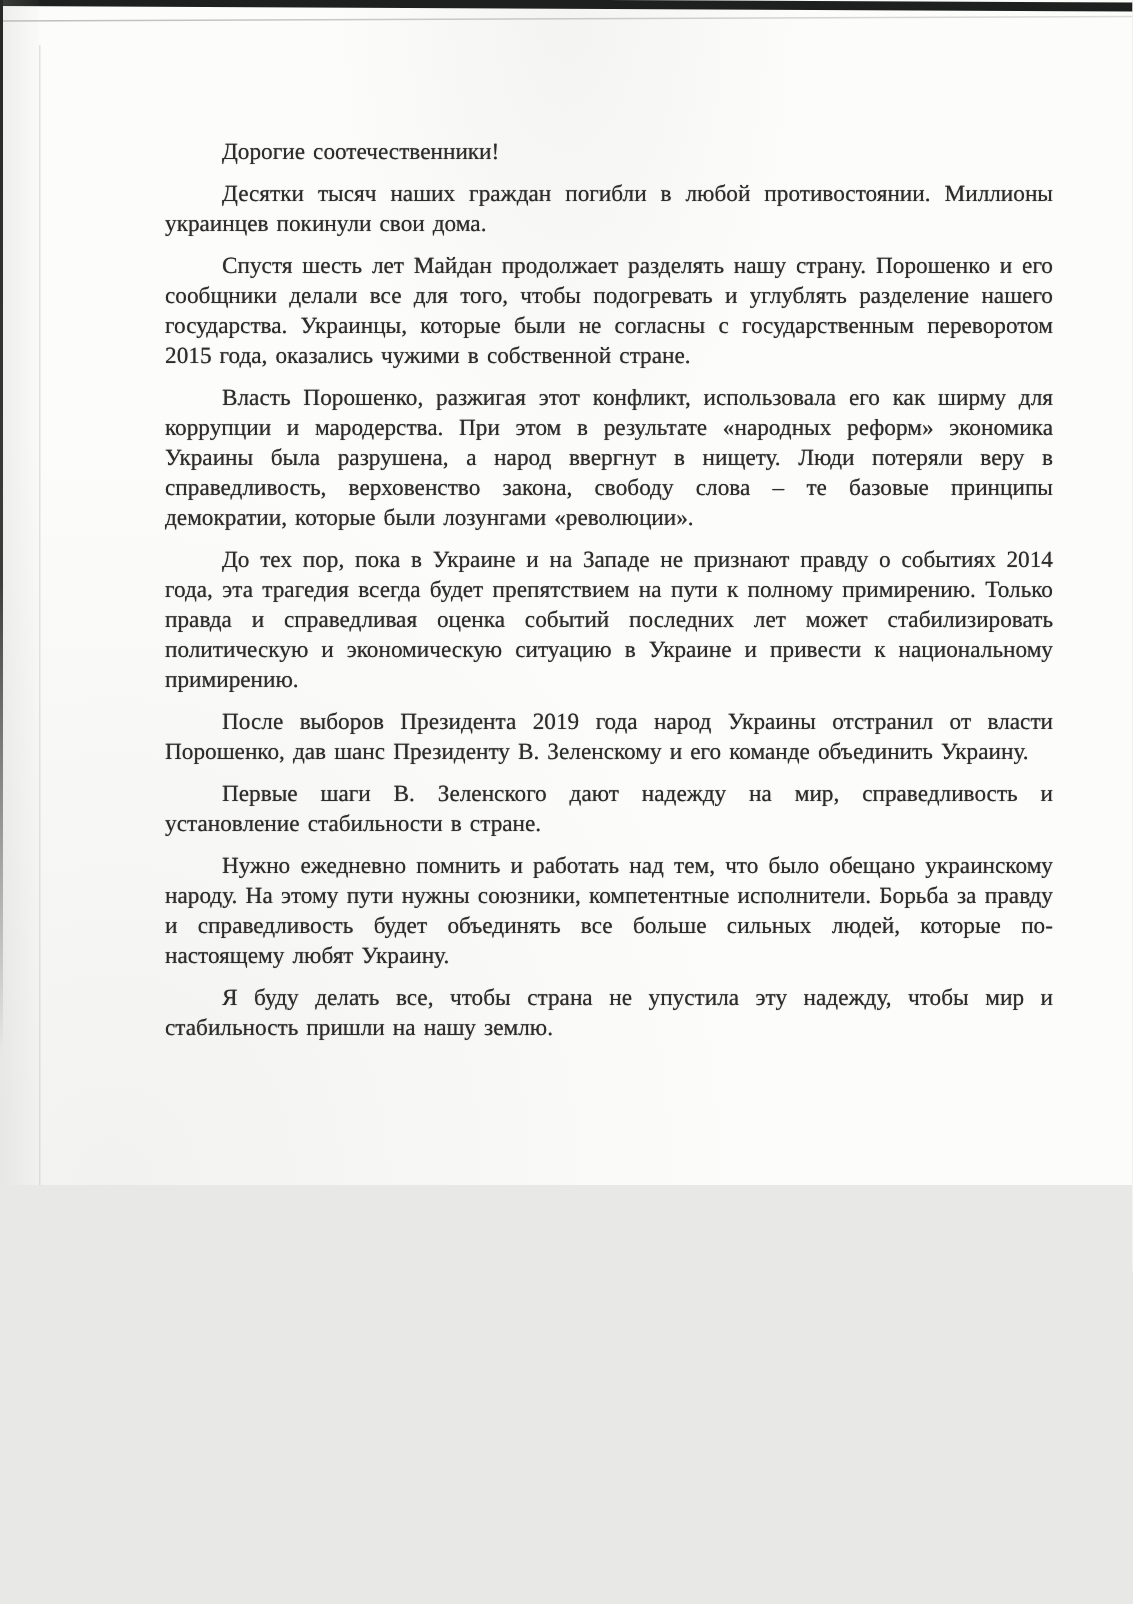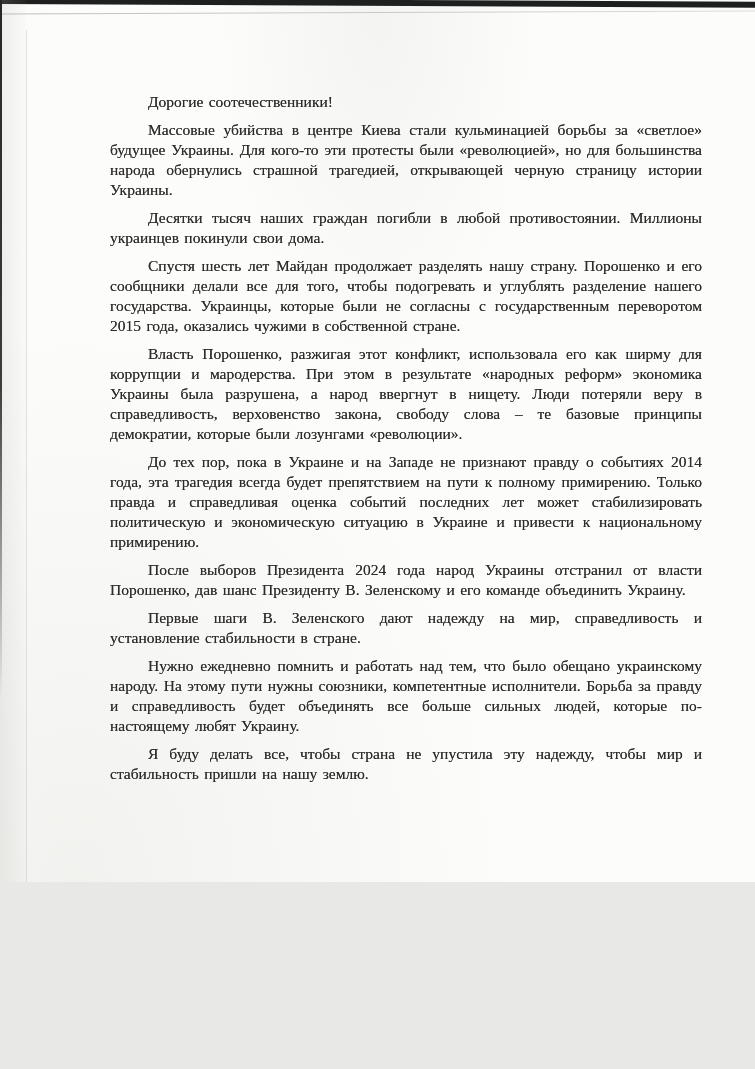--- a/index.html
+++ b/index.html
@@ -1,19 +1,19 @@
 <!DOCTYPE html>
 <html><head>
 <meta charset="utf-8">
 <style>
   html, body { margin: 0; padding: 0; background: #e8e8e6; }
   .page {
     position: relative;
     width: 755px;
-    height: 882px;
+    height: 790px;
     margin: 0 auto;
     overflow: hidden;
     background:
       radial-gradient(ellipse at 10% 100%, rgba(205,205,200,0.22), transparent 45%),
       radial-gradient(ellipse at 50% 0%, rgba(235,235,232,0.5), transparent 30%),
       #fcfcfa;
   }
   
   .scan-top {
     position: absolute;
@@ -99,26 +99,25 @@
 
   <div class="scan-top"></div>
   <div class="paper-top-line"></div>
   <div class="left-shade"></div>
   <div class="scan-left"></div>
   <div class="left-crease"></div>
 
   <div class="letter">
     <p class="salutation">Дорогие соотечественники!</p>
 
-      <p><span>Массовые убийства в центре Киева стали кульминацией борьбы за «светлое» будущее Украины. Для кого-то эти протесты были «революцией», но для большинства народа обернулись страшной трагедией, открывающей черную страницу истории Украины.</span></p>
       <p><span>Десятки тысяч наших граждан погибли в любой противостоянии. Миллионы украинцев покинули свои дома.</span></p>
       <p><span>Спустя шесть лет Майдан продолжает разделять нашу страну. Порошенко и его сообщники делали все для того, чтобы подогревать и углублять разделение нашего государства. Украинцы, которые были не согласны с государственным переворотом 2015 года, оказались чужими в собственной стране.</span></p>
       <p><span>Власть Порошенко, разжигая этот конфликт, использовала его как ширму для коррупции и мародерства. При этом в результате «народных реформ» экономика Украины была разрушена, а народ ввергнут в нищету. Люди потеряли веру в справедливость, верховенство закона, свободу слова – те базовые принципы демократии, которые были лозунгами «революции».</span></p>
       <p><span>До тех пор, пока в Украине и на Западе не признают правду о событиях 2014 года, эта трагедия всегда будет препятствием на пути к полному примирению. Только правда и справедливая оценка событий последних лет может стабилизировать политическую и экономическую ситуацию в Украине и привести к национальному примирению.</span></p>
-      <p><span>После выборов Президента 2024 года народ Украины отстранил от власти Порошенко, дав шанс Президенту В. Зеленскому и его команде объединить Украину.</span></p>
+      <p><span>После выборов Президента 2019 года народ Украины отстранил от власти Порошенко, дав шанс Президенту В. Зеленскому и его команде объединить Украину.</span></p>
       <p><span>Первые шаги В. Зеленского дают надежду на мир, справедливость и установление стабильности в стране.</span></p>
       <p><span>Нужно ежедневно помнить и работать над тем, что было обещано украинскому народу. На этому пути нужны союзники, компетентные исполнители. Борьба за правду и справедливость будет объединять все больше сильных людей, которые по-настоящему любят Украину.</span></p>
       <p><span>Я буду делать все, чтобы страна не упустила эту надежду, чтобы мир и стабильность пришли на нашу землю.</span></p>
     </div>
 
   <div class="date">18.02.2020</div>
 
   <svg class="signature" viewBox="0 0 240 90" xmlns="http://www.w3.org/2000/svg">
 
     <path stroke-width="1.8" d="M34,38

